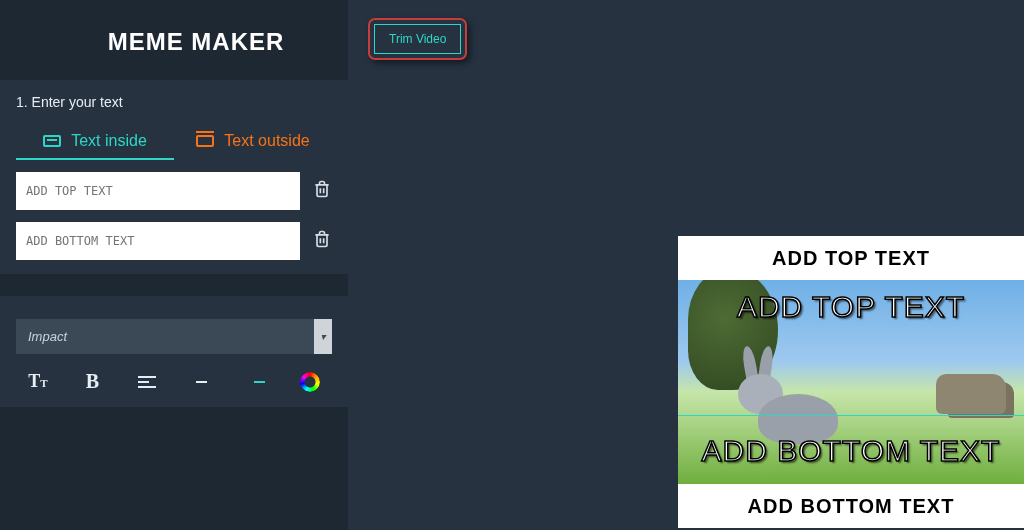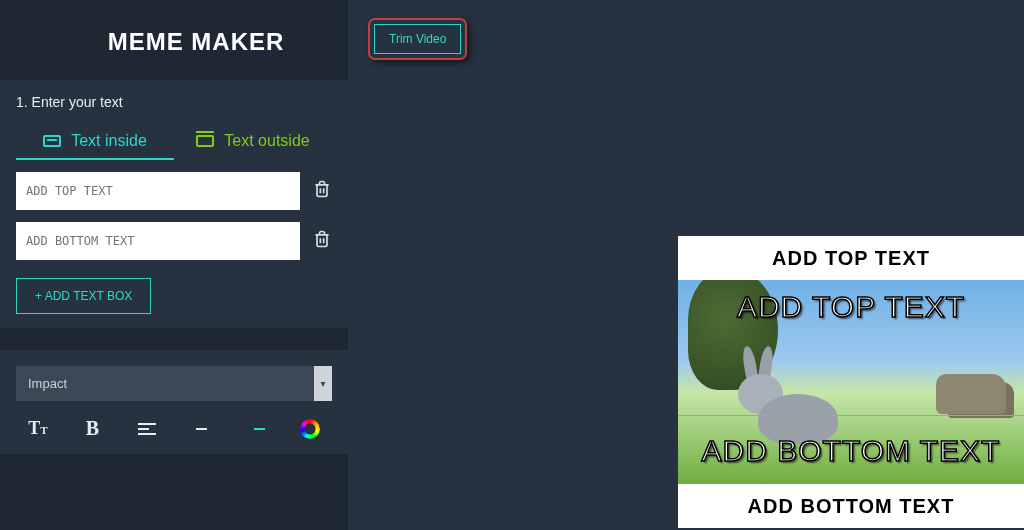--- a/index.html
+++ b/index.html
@@ -50,21 +50,21 @@
     display: flex;
     align-items: center;
     justify-content: center;
     gap: 10px;
   }
   .tab.active {
     color: #2cd8c5;
     border-bottom: 2px solid #2cd8c5;
   }
   .tab.inactive {
-    color: #84cc16;
+    color: #f97316;
     border-bottom: 2px solid transparent;
   }
   .tab-icon {
     width: 18px;
     height: 12px;
     border: 2px solid currentColor;
     border-radius: 2px;
     display: inline-block;
     position: relative;
   }
@@ -111,21 +111,22 @@
     font-size: 12px;
     padding: 10px 18px;
     cursor: pointer;
     display: inline-flex;
     align-items: center;
     gap: 8px;
     margin-top: 18px;
   }
   .font-select-wrap {
     display: flex;
-    margin-top: 2px;
+    margin-top: 9px;
+    font-style: italic;
   }
   .font-select {
     flex: 1;
     background: #3b4856;
     color: #c9d2da;
     border: none;
     padding: 10px 12px;
     font-size: 13px;
   }
   .font-caret {
@@ -315,23 +316,20 @@
     <div class="text-row">
       <textarea class="text-input" placeholder="ADD BOTTOM TEXT" style=""></textarea>
       <span class="trash">
         <svg viewBox="0 0 24 24" width="20" height="20" fill="none" stroke="currentColor" stroke-width="2">
           <path d="M4 7h16M9 7V5a2 2 0 0 1 2-2h2a2 2 0 0 1 2 2v2M6 7v12a2 2 0 0 0 2 2h8a2 2 0 0 0 2-2V7"></path>
           <path d="M10 11v6M14 11v6"></path>
         </svg>
       </span>
     </div>
 
-    <button class="btn-outline">
-      <span>+ ADD TEXT BOX</span>
-    </button>
   </div>
 
   <div class="section">
 
     <div class="font-select-wrap">
       <div class="font-select">Impact</div>
       <div class="font-caret">▾</div>
     </div>
 
     <div class="toolbar">

